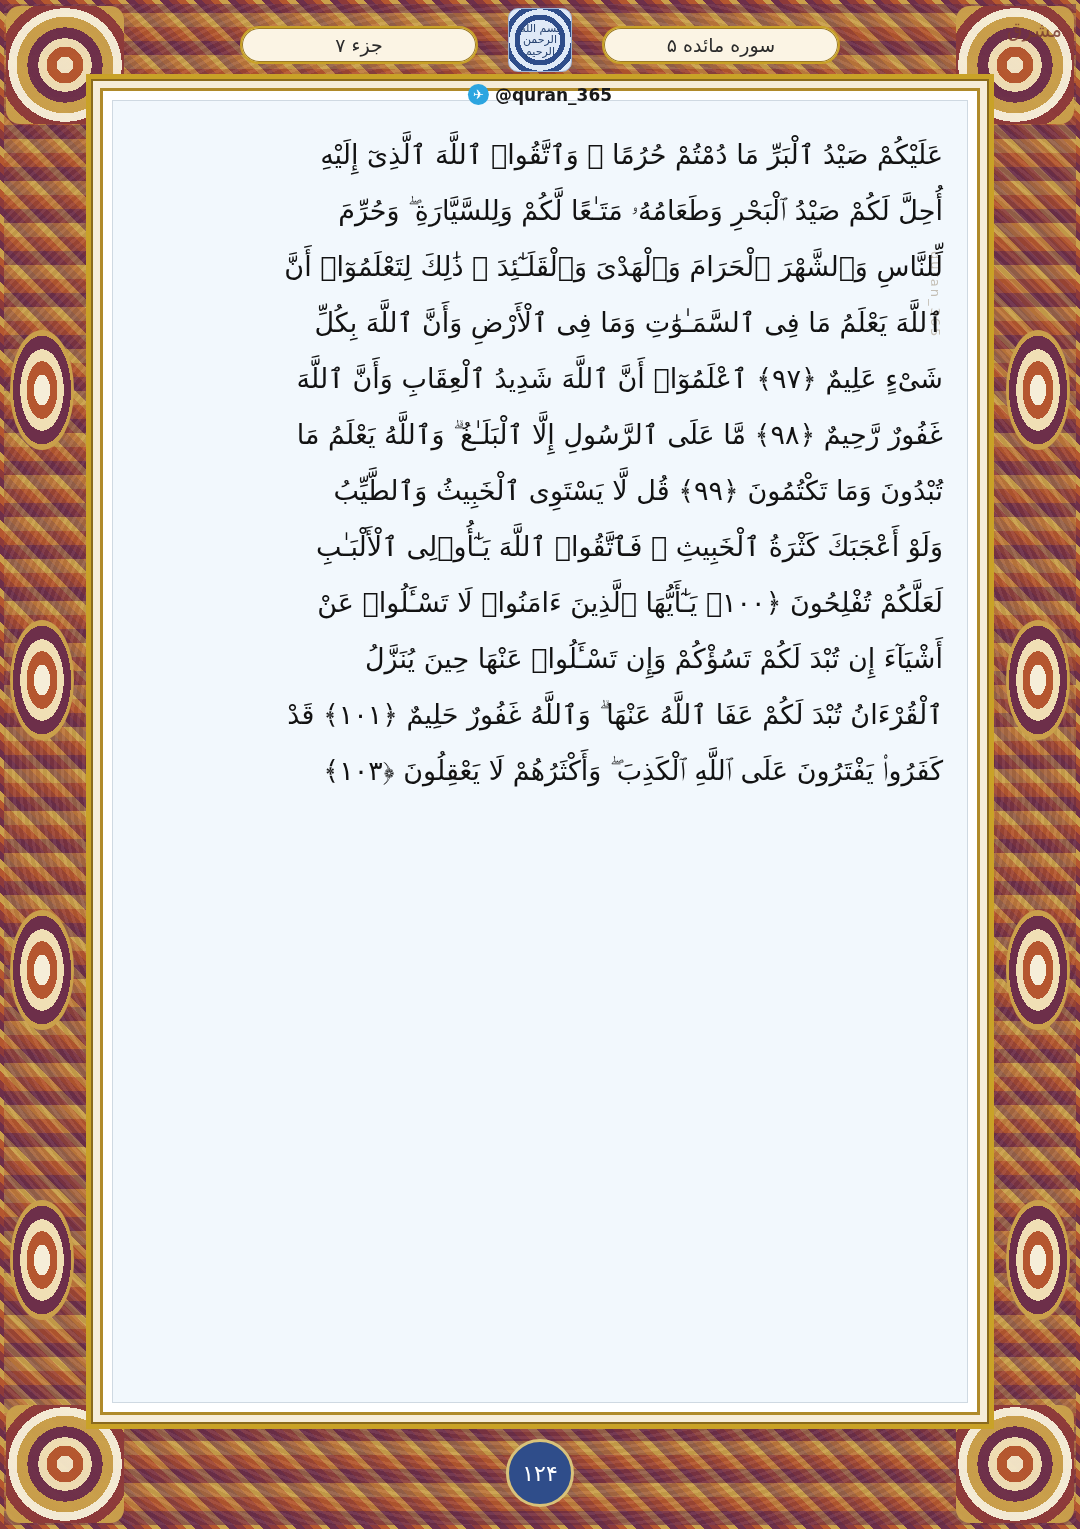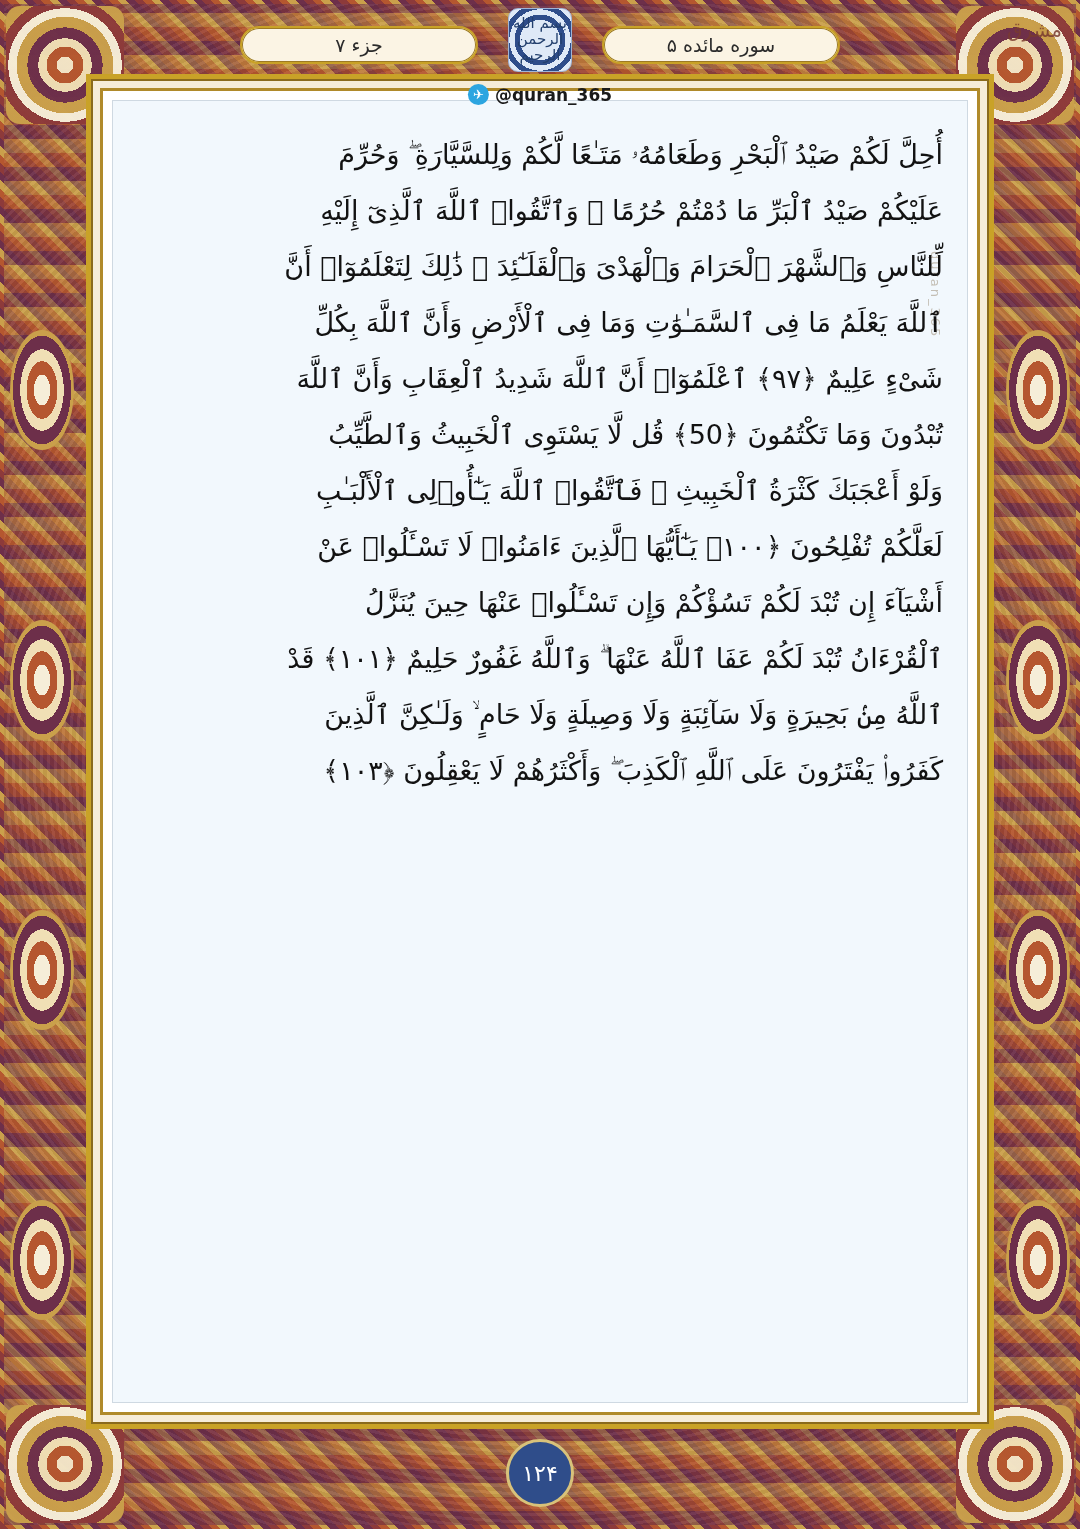--- a/index.html
+++ b/index.html
@@ -108,21 +108,21 @@
     text-align: center;
     box-shadow: 0 0 0 1px #9c7a24 inset;
     margin-top: 9px;
   }
   .header-seal {
     width: 62px; height: 62px;
     border-radius: 10px;
     background:
       radial-gradient(circle at 50% 50%, #dfe9f7 0 46%, #2f4d8a 46% 58%, #dfe9f7 58% 70%, #2f4d8a 70% 82%, #dfe9f7 82% 100%);
     display: flex; align-items: center; justify-content: center;
-    color: #24406e; font-size: 15px; line-height: 1.05; text-align: center;
+    color: #24406e; font-size: 11px; line-height: 1.05; text-align: center;
     font-family: "DejaVu Sans", sans-serif;
     border: 1px solid #9fb4d6;
   }
 
   
   .handle {
     position: absolute;
     left: 50%;
     transform: translateX(-50%);
     top: 84px;
@@ -241,51 +241,51 @@
   <div class="logo-mark">مشرق</div>
 
   <div class="band-gold-1"></div>
   <div class="band-gold-2"></div>
 
   <div class="text-field">
     <div class="watermark">quran_365</div>
 
     <div class="lines">
       <div class="qline justify">
+          <span>عَلَيْكُمْ صَيْدُ ٱلْبَرِّ مَا دُمْتُمْ حُرُمًا ۗ وَٱتَّقُوا۟ ٱللَّهَ ٱلَّذِىٓ إِلَيْهِ</span>
+        </div>
+      <div class="qline justify">
           <span>أُحِلَّ لَكُمْ صَيْدُ ٱلْبَحْرِ وَطَعَامُهُۥ مَتَـٰعًا لَّكُمْ وَلِلسَّيَّارَةِ ۖ وَحُرِّمَ</span>
         </div>
       <div class="qline justify">
-          <span>عَلَيْكُمْ صَيْدُ ٱلْبَرِّ مَا دُمْتُمْ حُرُمًا ۗ وَٱتَّقُوا۟ ٱللَّهَ ٱلَّذِىٓ إِلَيْهِ</span>
-        </div>
-      <div class="qline justify">
           <span>لِّلنَّاسِ وَٱلشَّهْرَ ٱلْحَرَامَ وَٱلْهَدْىَ وَٱلْقَلَـٰٓئِدَ ۚ ذَٰلِكَ لِتَعْلَمُوٓا۟ أَنَّ</span>
         </div>
       <div class="qline justify">
           <span>ٱللَّهَ يَعْلَمُ مَا فِى ٱلسَّمَـٰوَٰتِ وَمَا فِى ٱلْأَرْضِ وَأَنَّ ٱللَّهَ بِكُلِّ</span>
         </div>
       <div class="qline justify">
           <span>شَىْءٍ عَلِيمٌ ﴿٩٧﴾ ٱعْلَمُوٓا۟ أَنَّ ٱللَّهَ شَدِيدُ ٱلْعِقَابِ وَأَنَّ ٱللَّهَ</span>
         </div>
       <div class="qline justify">
-          <span>تُبْدُونَ وَمَا تَكْتُمُونَ ﴿50﴾ قُل لَّا يَسْتَوِى ٱلْخَبِيثُ وَٱلطَّيِّبُ</span>
+          <span>غَفُورٌ رَّحِيمٌ ﴿٩٨﴾ مَّا عَلَى ٱلرَّسُولِ إِلَّا ٱلْبَلَـٰغُ ۗ وَٱللَّهُ يَعْلَمُ مَا</span>
+        </div>
+      <div class="qline justify">
+          <span>تُبْدُونَ وَمَا تَكْتُمُونَ ﴿٩٩﴾ قُل لَّا يَسْتَوِى ٱلْخَبِيثُ وَٱلطَّيِّبُ</span>
         </div>
       <div class="qline justify">
           <span>وَلَوْ أَعْجَبَكَ كَثْرَةُ ٱلْخَبِيثِ ۚ فَٱتَّقُوا۟ ٱللَّهَ يَـٰٓأُو۟لِى ٱلْأَلْبَـٰبِ</span>
         </div>
       <div class="qline justify">
           <span>لَعَلَّكُمْ تُفْلِحُونَ ﴿١٠٠﴾ يَـٰٓأَيُّهَا ٱلَّذِينَ ءَامَنُوا۟ لَا تَسْـَٔلُوا۟ عَنْ</span>
         </div>
       <div class="qline justify">
           <span>أَشْيَآءَ إِن تُبْدَ لَكُمْ تَسُؤْكُمْ وَإِن تَسْـَٔلُوا۟ عَنْهَا حِينَ يُنَزَّلُ</span>
         </div>
       <div class="qline justify">
           <span>ٱلْقُرْءَانُ تُبْدَ لَكُمْ عَفَا ٱللَّهُ عَنْهَا ۗ وَٱللَّهُ غَفُورٌ حَلِيمٌ ﴿١٠١﴾ قَدْ</span>
-        </div>
-      <div class="qline justify">
-          <span>ٱللَّهُ مِنۢ بَحِيرَةٍ وَلَا سَآئِبَةٍ وَلَا وَصِيلَةٍ وَلَا حَامٍ ۙ وَلَـٰكِنَّ ٱلَّذِينَ</span>
         </div>
       <div class="qline justify">
           <span>كَفَرُوا۟ يَفْتَرُونَ عَلَى ٱللَّهِ ٱلْكَذِبَ ۖ وَأَكْثَرُهُمْ لَا يَعْقِلُونَ ﴿١٠٣﴾</span>
         </div>
     </div>
   </div>
 
   <div class="handle">
     <span class="tg">✈</span>
     <span>@quran_365</span>

